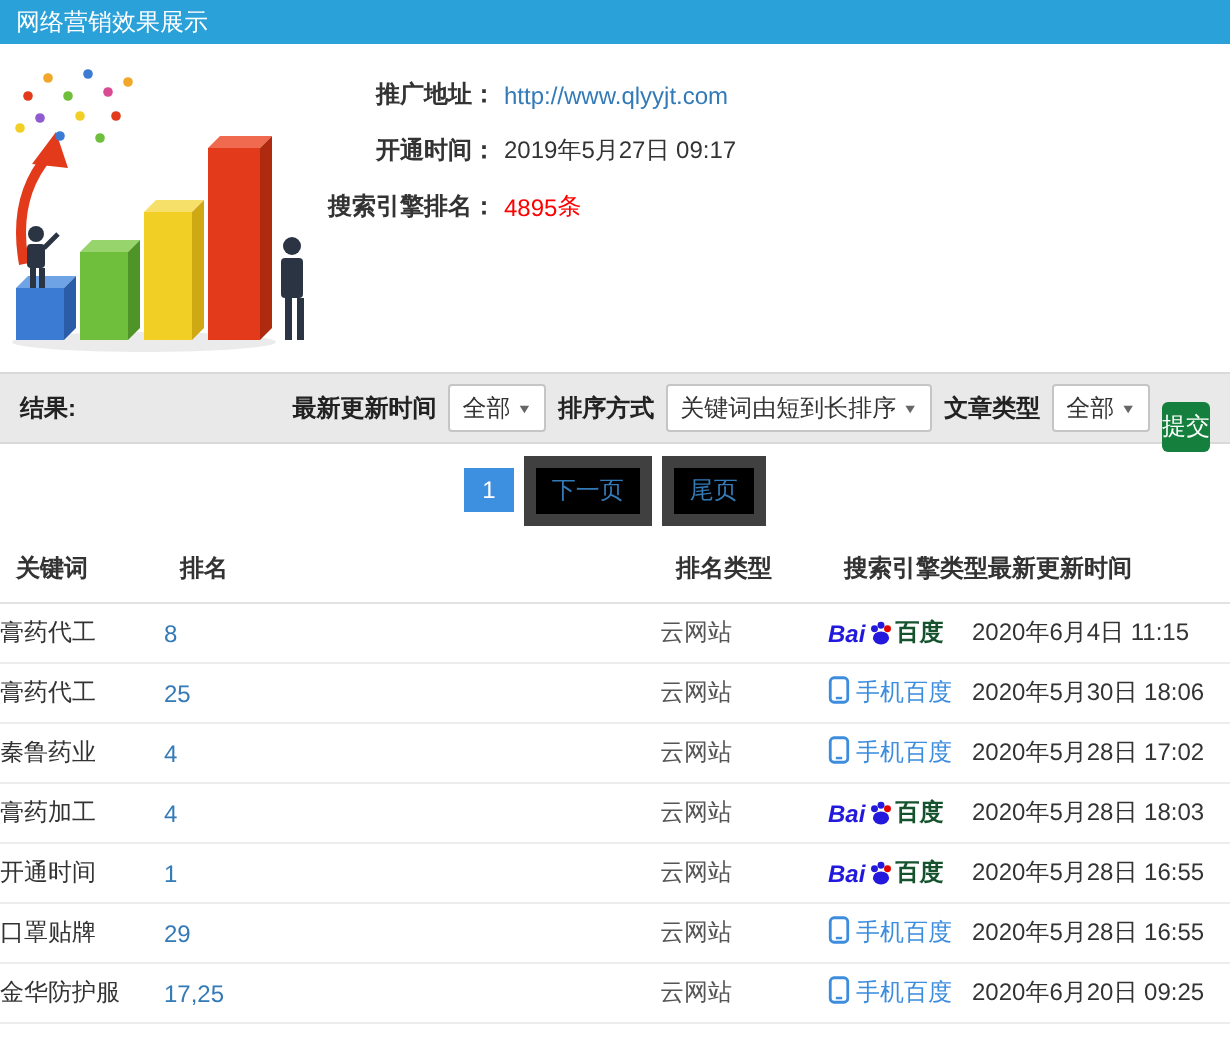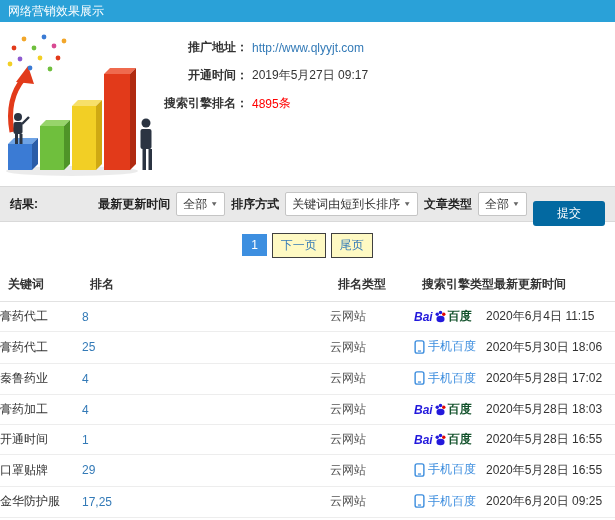--- a/index.html
+++ b/index.html
@@ -19,39 +19,39 @@
   .info-value.text { color:#333; }
   .info-value.highlight { color:#f00; }
   .info-suffix { color:#f00; }
 
   .filter-bar { display:flex; align-items:center; height:36px; background:#e9e9e9; border-top:1px solid #d9d9d9; border-bottom:1px solid #d9d9d9; padding:0 10px; }
   .result-label { font-weight:bold; color:#222; }
   .filter-controls { margin-left:auto; display:flex; align-items:center; gap:6px; }
   .filter-label { font-weight:bold; color:#222; white-space:nowrap; }
   .select-box { display:inline-flex; align-items:center; gap:3px; background:#fff; border:1px solid #c5c5c5; border-radius:2px; height:24px; padding:0 6px; cursor:pointer; white-space:nowrap; }
   .select-box .caret { font-size:8px; color:#666; transform:scaleY(.8); }
-  .btn-submit { background:#0369a1; color:#fff; border:none; border-radius:3px; height:25px; padding:0 24px; font-size:12px; cursor:pointer; font-family:inherit;margin-top:19px; }
+  .btn-submit { background:#15803d; color:#fff; border:none; border-radius:3px; height:25px; padding:0 0; font-size:12px; cursor:pointer; font-family:inherit;margin-top:19px; }
 
   .pagination-area { height:46px; display:flex; align-items:center; justify-content:center; gap:5px; }
   .page-current { background:#3d8fe0; color:#fff; padding:4px 9px; cursor:pointer; }
-  .page-btn { border:1px solid #404040; background:#fef9c3; color:#337ab7; padding:3px 8px; cursor:pointer; }
+  .page-btn { border:6px solid #404040; background:#000000; color:#337ab7; padding:3px 8px; cursor:pointer; }
 
   .rank-table { width:100%; border-collapse:collapse; table-layout:fixed; font-size:12px; }
   .rank-table th { text-align:left; font-weight:bold; color:#333; padding:8px; border-bottom:1px solid #e2e2e2; white-space:nowrap; }
   .rank-table td { padding:6px 0; border-bottom:1px solid #ededed; vertical-align:middle; white-space:nowrap; }
   .rank-table td:nth-child(4) { padding-right:0; }
   .keyword-text { color:#333; }
   .rank-link { color:#337ab7; cursor:pointer; }
   .rank-type-text { color:#555; }
   .updated-text { color:#333; }
   .baidu-logo { display:inline-flex; align-items:center; gap:1px; }
   .baidu-logo .bai { color:#2319dc; font-weight:bold; font-size:12px; font-style:italic; }
   .baidu-logo .du { color:#14532d; font-weight:bold; font-size:12px; }
   .paw-icon { display:inline-block; }
-  .mobile-baidu { display:inline-flex; align-items:center; gap:3px; color:#3c8dde; }
+  .mobile-baidu { display:inline-flex; gap:3px; color:#3c8dde; }
 </style>
 </head>
 <body>
 
 <div class="page">
 
   <div class="topbar">
     <span>网络营销效果展示</span>
   </div>
 

